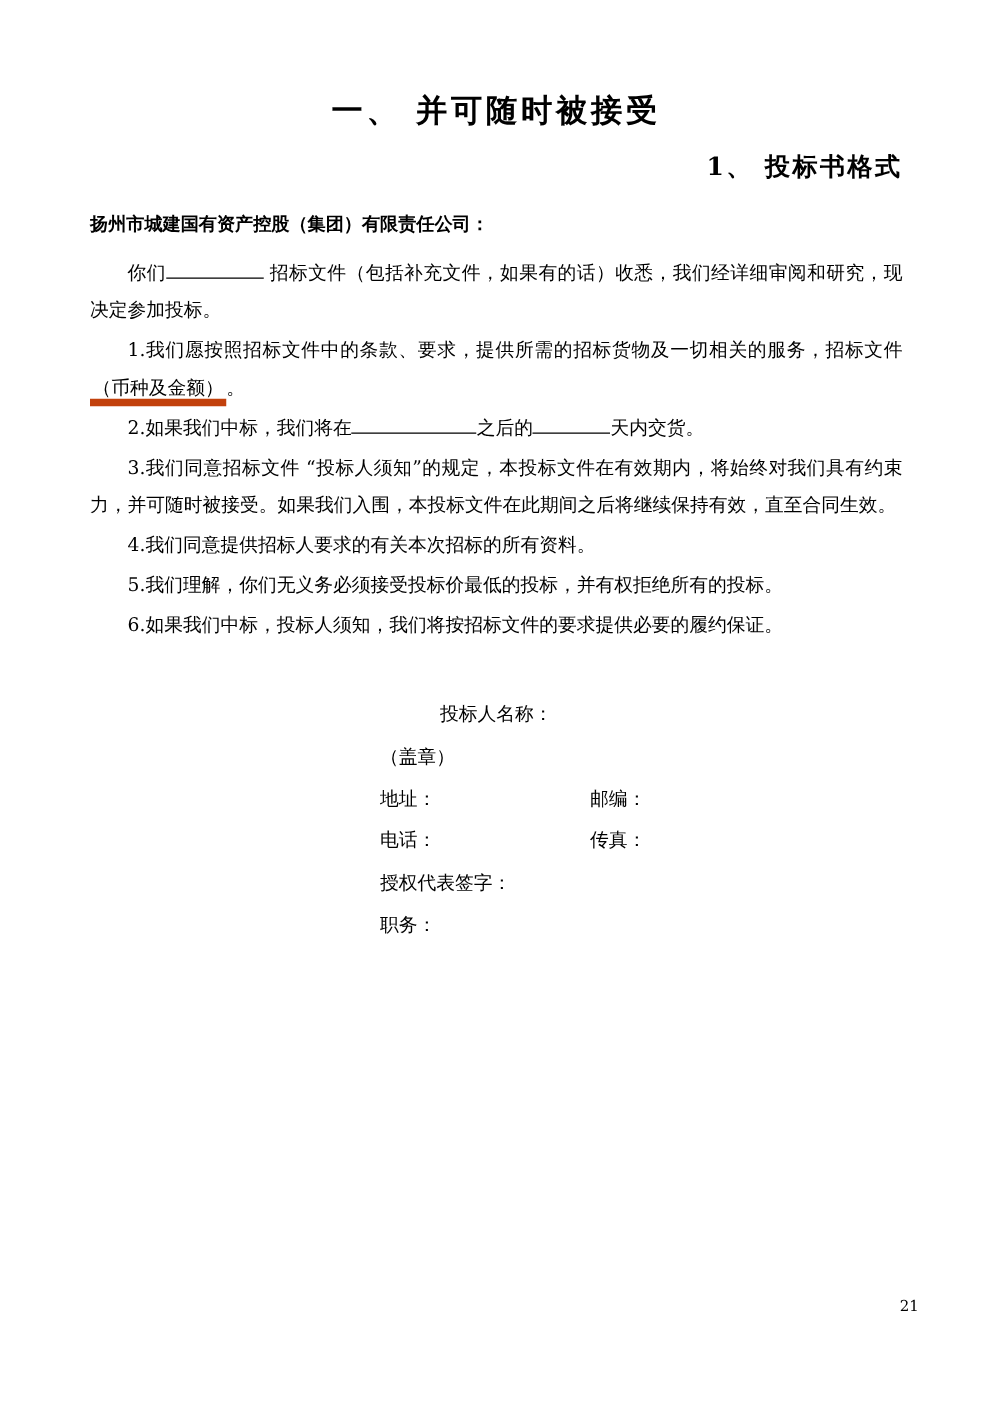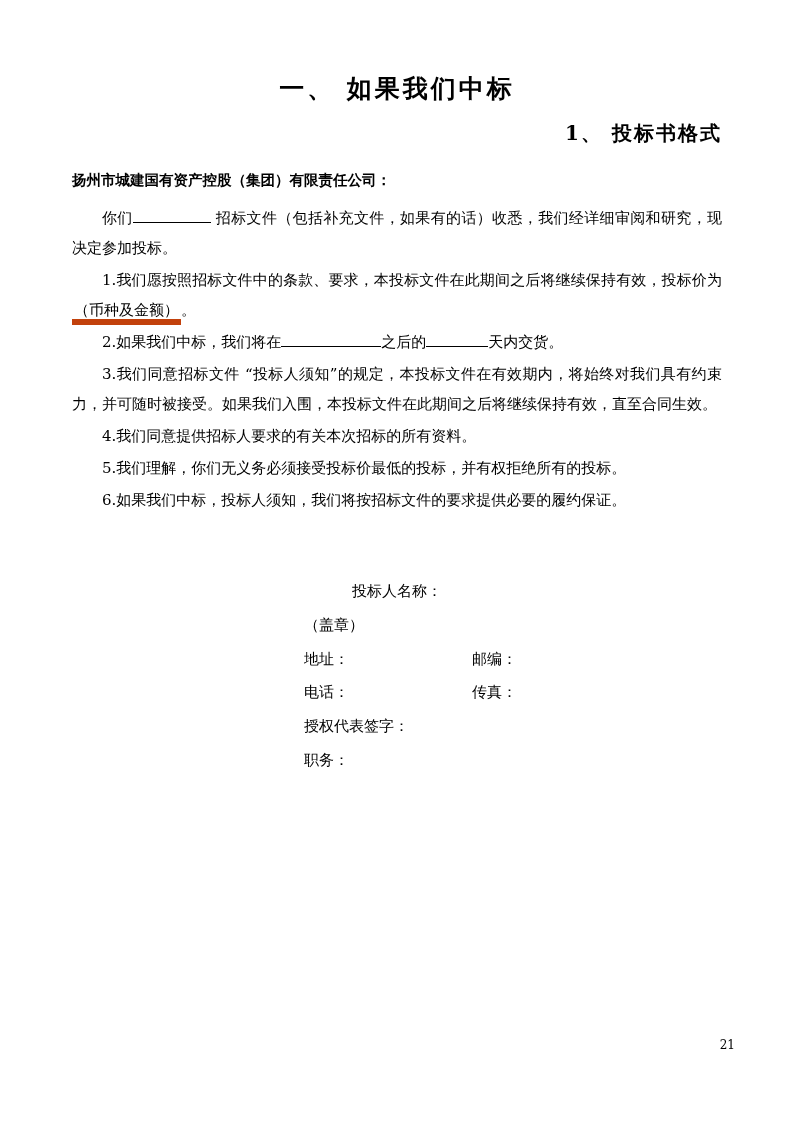--- a/index.html
+++ b/index.html
@@ -68,21 +68,21 @@
     vertical-align: baseline;
   }
   .b-md { width: 78px; }
   .b-lg { width: 100px; }
   .b-sm { width: 62px; }
   .underline-text {
     border-bottom: 6px solid #c2410c;
     padding: 0 2px;
   }
   .signature-block {
-    margin-top: 60px;
+    margin-top: 40px;
     padding-left: 232px;
     font-size: 15px;
     line-height: 2.25;
   }
   .sig-title {
     margin-left: 48px;
   }
   .sig-row {
     display: block;
   }
@@ -100,32 +100,32 @@
     font-family: "DejaVu Serif", "Liberation Serif", serif;
     padding-left: 22px;
   }
 </style>
 </head>
 <body>
 
 <div class="page">
   <div class="content">
 
-    <h1 class="doc-title">一、 如果我们中标</h1>
+    <h1 class="doc-title">一、 并可随时被接受</h1>
     <h2 class="doc-subtitle">1、 投标书格式</h2>
 
     <p class="addressee">扬州市城建国有资产控股（集团）有限责任公司：</p>
 
     <p class="body-text indent2">
       <span>你们</span><span class="blank b-md"></span>
       <span>招标文件（包括补充文件，如果有的话）收悉，我们经详细审阅和研究，现决定参加投标。</span>
     </p>
 
     <p class="body-text indent2">
-      <span>1.</span><span>我们愿按照招标文件中的条款、要求，本投标文件在此期间之后将继续保持有效，投标价为</span><span class="underline-text">（币种及金额）</span><span>。</span>
+      <span>1.</span><span>我们愿按照招标文件中的条款、要求，提供所需的招标货物及一切相关的服务，招标文件</span><span class="underline-text">（币种及金额）</span><span>。</span>
     </p>
 
     <p class="body-text indent2">
       <span>2.</span><span>如果我们中标，我们将在</span><span class="blank b-lg"></span><span>之后的</span><span class="blank b-sm"></span><span>天内交货。</span>
     </p>
 
     <p class="body-text indent2">
       <span>3.</span><span>我们同意招标文件 “投标人须知”的规定，本投标文件在有效期内，将始终对我们具有约束力，并可随时被接受。如果我们入围，本投标文件在此期间之后将继续保持有效，直至合同生效。</span>
     </p>
 

